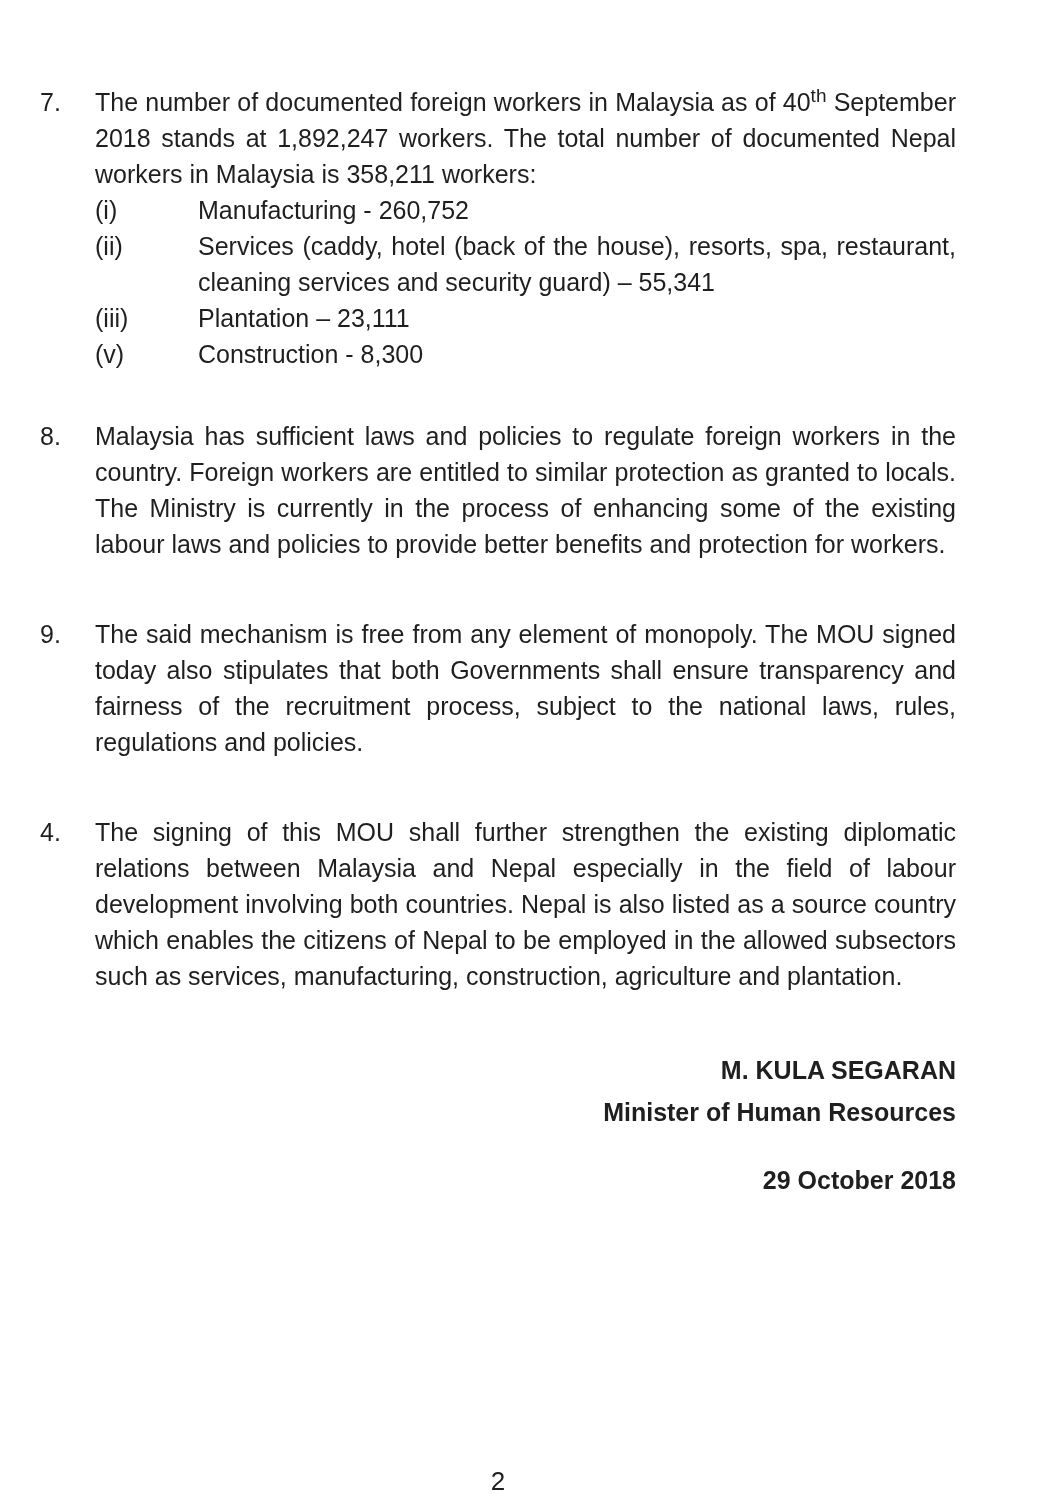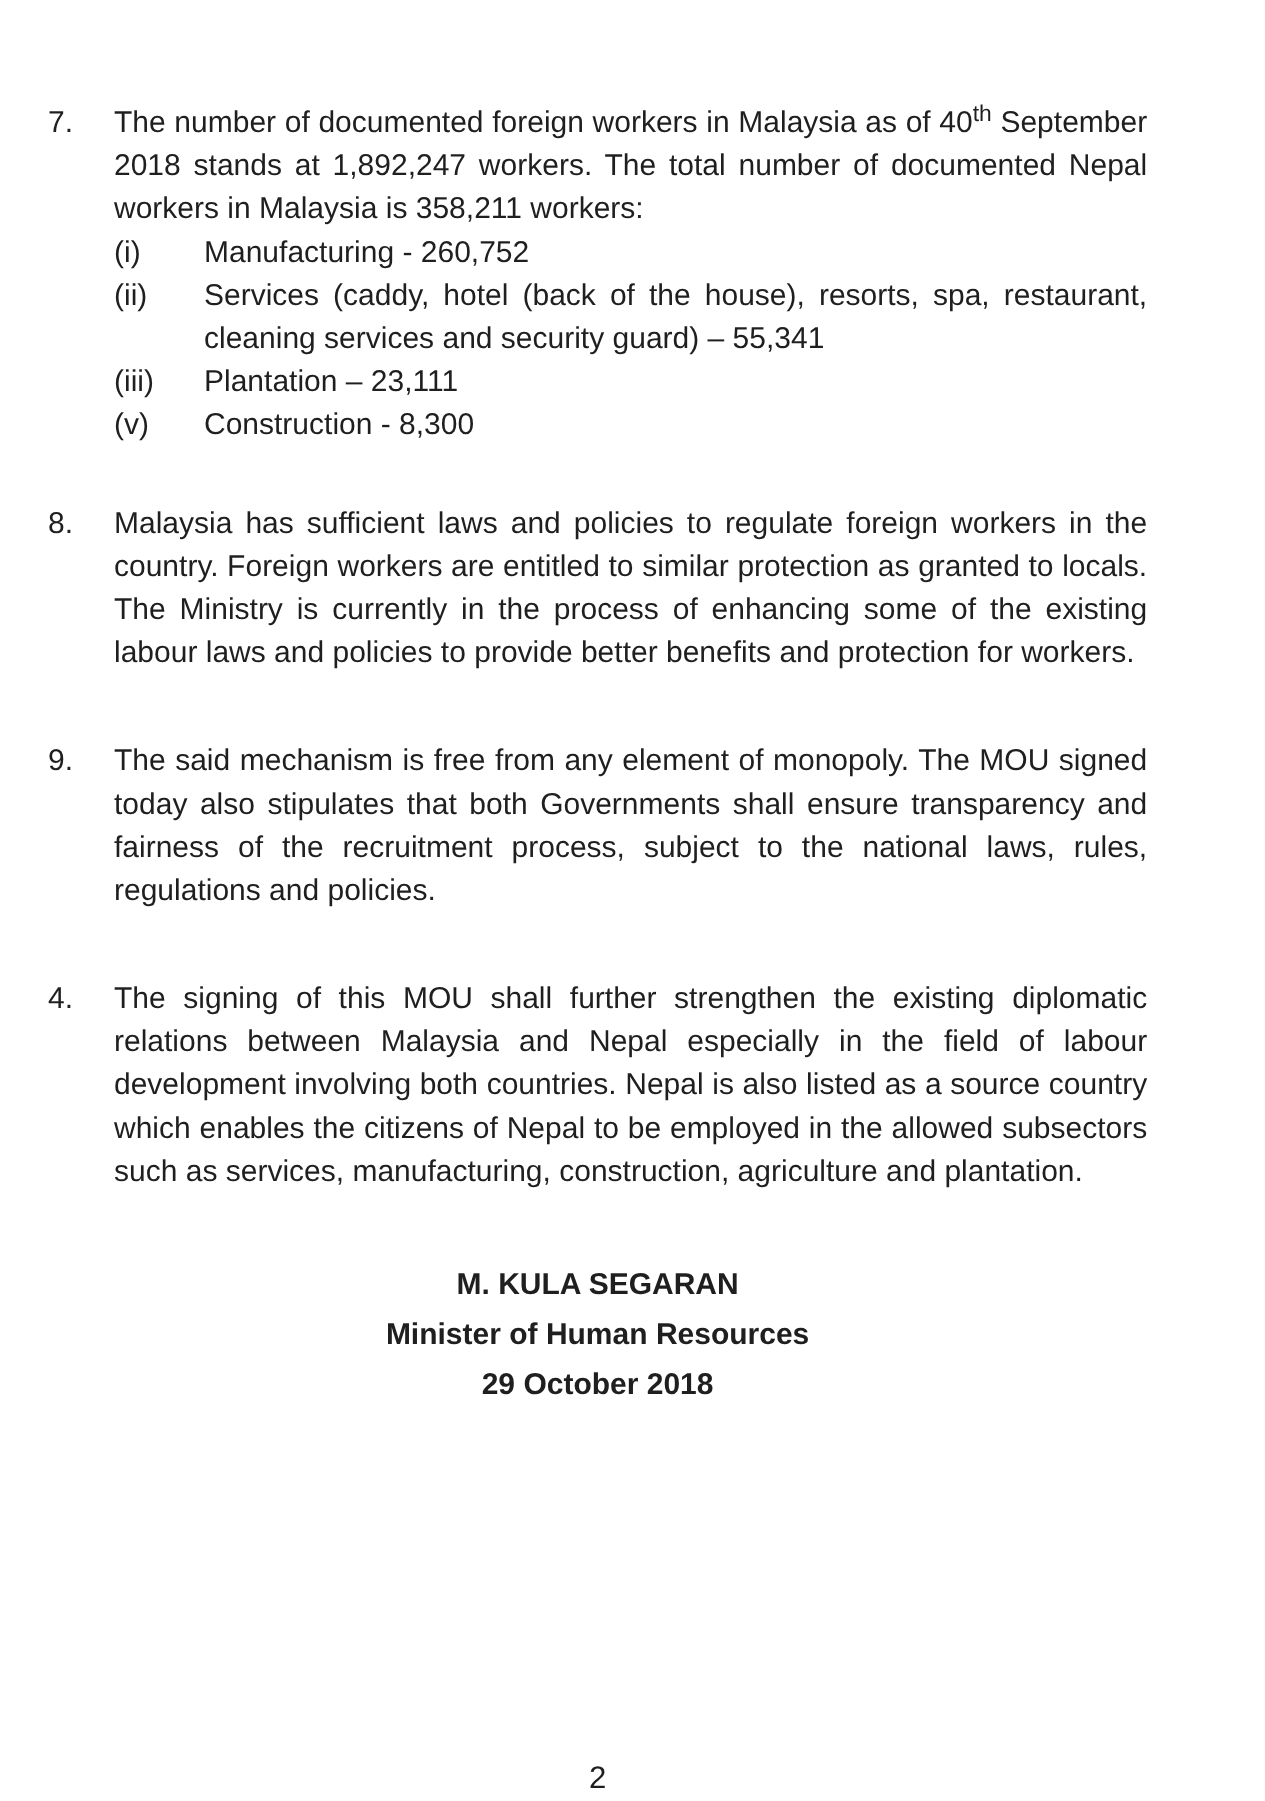--- a/index.html
+++ b/index.html
@@ -50,32 +50,34 @@
     align-items: flex-start;
   }
   .sub-label {
     width: 75px;
     flex: 0 0 75px;
     text-align: left;
   }
   .sub-text {
     flex: 1 1 auto;
     text-align: justify;
+    margin-left: 28px;
   }
   .gap-after-7 { margin-bottom: 46px; }
   .gap-after-8 { margin-bottom: 54px; }
   .gap-after-9 { margin-bottom: 54px; }
   .signature {
     margin-top: 55px;
     font-size: 25px;
     line-height: 42px;
     font-weight: bold;
-    text-align: center;
+    text-align: right;
   }
   .signature .sig-date {
+    margin-top: 26px;
   }
   .page-number {
     position: absolute;
     bottom: 4px;
     left: 40px;
     right: 98px;
     text-align: center;
     font-size: 26px;
     line-height: 32px;
   }

